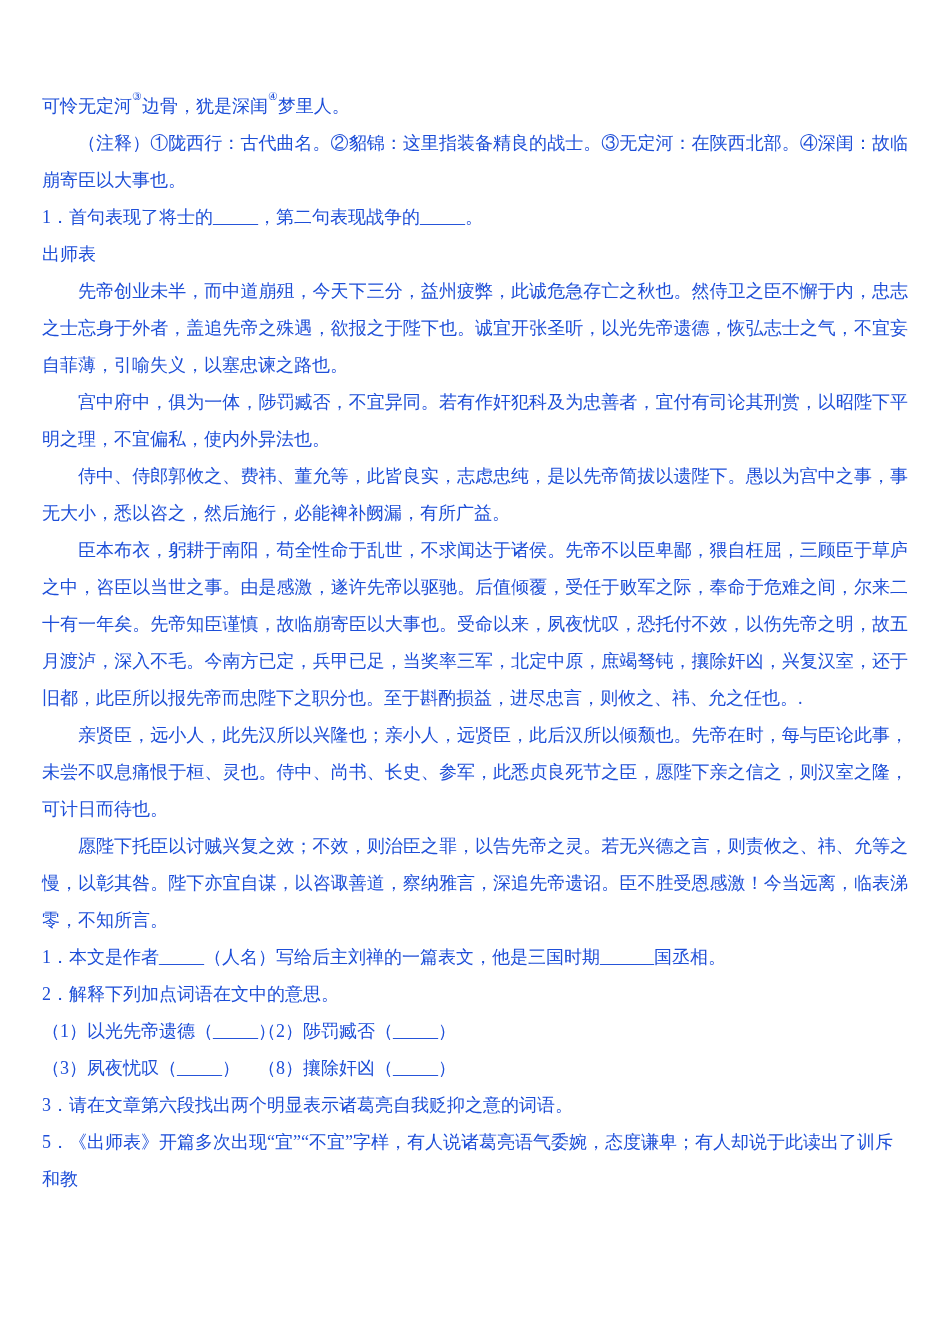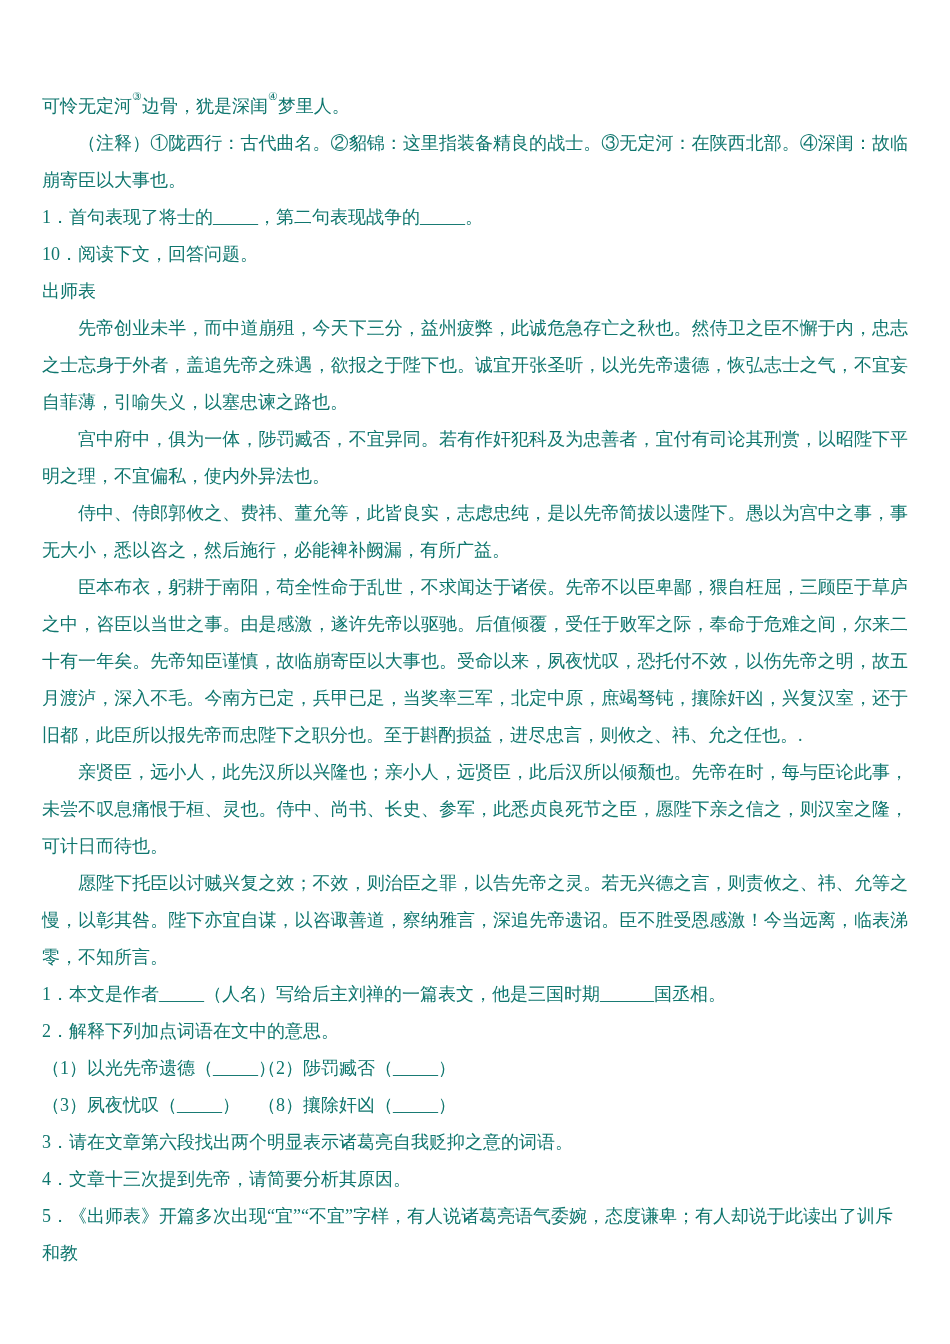--- a/index.html
+++ b/index.html
@@ -5,21 +5,21 @@
   html, body {
     margin: 0;
     padding: 0;
     background: #ffffff;
   }
   .page {
     position: relative;
     width: 950px;
     height: 1344px;
     background: #ffffff;
-    color: #0f766e;
+    color: #1d4ed8;
     font-family: "Liberation Serif", "DejaVu Serif", serif;
     box-sizing: border-box;
     padding: 88px 42px 12px 42px;
     font-size: 18px;
     line-height: 37px;
     overflow: hidden;
   }
   .page p {
     margin: 0;
     padding: 0;
@@ -58,38 +58,36 @@
 
 <div class="page">
 
   <p class="qline flush"><span>可怜无定河</span><sup class="circ">③</sup><span>边骨，犹是深闺</span><sup class="circ">④</sup><span>梦里人。</span></p>
 
   <p class="para">（注释）①陇西行：古代曲名。②貂锦：这里指装备精良的战士。③无定河：在陕西北部。④深闺：故临崩寄臣以大事也。</p>
 
   <p class="qline">1．首句表现了将士的_____，第二句表现战争的_____。</p>
 
 
-  <p class="qline">10．阅读下文，回答问题。</p>
 
   <p class="qline essay-title">出师表</p>
 
   <p class="para">先帝创业未半，而中道崩殂，今天下三分，益州疲弊，此诚危急存亡之秋也。然侍卫之臣不懈于内，忠志之士忘身于外者，盖追先帝之殊遇，欲报之于陛下也。诚宜开张圣听，以光先帝遗德，恢弘志士之气，不宜妄自菲薄，引喻失义，以塞忠谏之路也。</p>
   <p class="para">宫中府中，俱为一体，陟罚臧否，不宜异同。若有作奸犯科及为忠善者，宜付有司论其刑赏，以昭陛下平明之理，不宜偏私，使内外异法也。</p>
   <p class="para">侍中、侍郎郭攸之、费祎、董允等，此皆良实，志虑忠纯，是以先帝简拔以遗陛下。愚以为宫中之事，事无大小，悉以咨之，然后施行，必能裨补阙漏，有所广益。</p>
   <p class="para">臣本布衣，躬耕于南阳，苟全性命于乱世，不求闻达于诸侯。先帝不以臣卑鄙，猥自枉屈，三顾臣于草庐之中，咨臣以当世之事。由是感激，遂许先帝以驱驰。后值倾覆，受任于败军之际，奉命于危难之间，尔来二十有一年矣。先帝知臣谨慎，故临崩寄臣以大事也。受命以来，夙夜忧叹，恐托付不效，以伤先帝之明，故五月渡泸，深入不毛。今南方已定，兵甲已足，当奖率三军，北定中原，庶竭驽钝，攘除奸凶，兴复汉室，还于旧都，此臣所以报先帝而忠陛下之职分也。至于斟酌损益，进尽忠言，则攸之、祎、允之任也。.</p>
   <p class="para">亲贤臣，远小人，此先汉所以兴隆也；亲小人，远贤臣，此后汉所以倾颓也。先帝在时，每与臣论此事，未尝不叹息痛恨于桓、灵也。侍中、尚书、长史、参军，此悉贞良死节之臣，愿陛下亲之信之，则汉室之隆，可计日而待也。</p>
   <p class="para">愿陛下托臣以讨贼兴复之效；不效，则治臣之罪，以告先帝之灵。若无兴德之言，则责攸之、祎、允等之慢，以彰其咎。陛下亦宜自谋，以咨诹善道，察纳雅言，深追先帝遗诏。臣不胜受恩感激！今当远离，临表涕零，不知所言。</p>
 
   <p class="qline">1．本文是作者_____（人名）写给后主刘禅的一篇表文，他是三国时期______国丞相。</p>
 
   <p class="qline">2．解释下列加点词语在文中的意思。</p>
 
   <p class="qline gloss-row"><span class="gloss-col1">（1）以光先帝遗德（_____）</span><span>（2）陟罚臧否（_____）</span></p>
 
   <p class="qline gloss-row"><span class="gloss-col1">（3）夙夜忧叹（_____）</span><span>（8）攘除奸凶（_____）</span></p>
 
   <p class="qline">3．请在文章第六段找出两个明显表示诸葛亮自我贬抑之意的词语。</p>
 
-  <p class="qline">4．文章十三次提到先帝，请简要分析其原因。</p>
 
   <p class="qline">5．《出师表》开篇多次出现“宜”“不宜”字样，有人说诸葛亮语气委婉，态度谦卑；有人却说于此读出了训斥和教</p>
 
 </div>
 
 </body></html>

